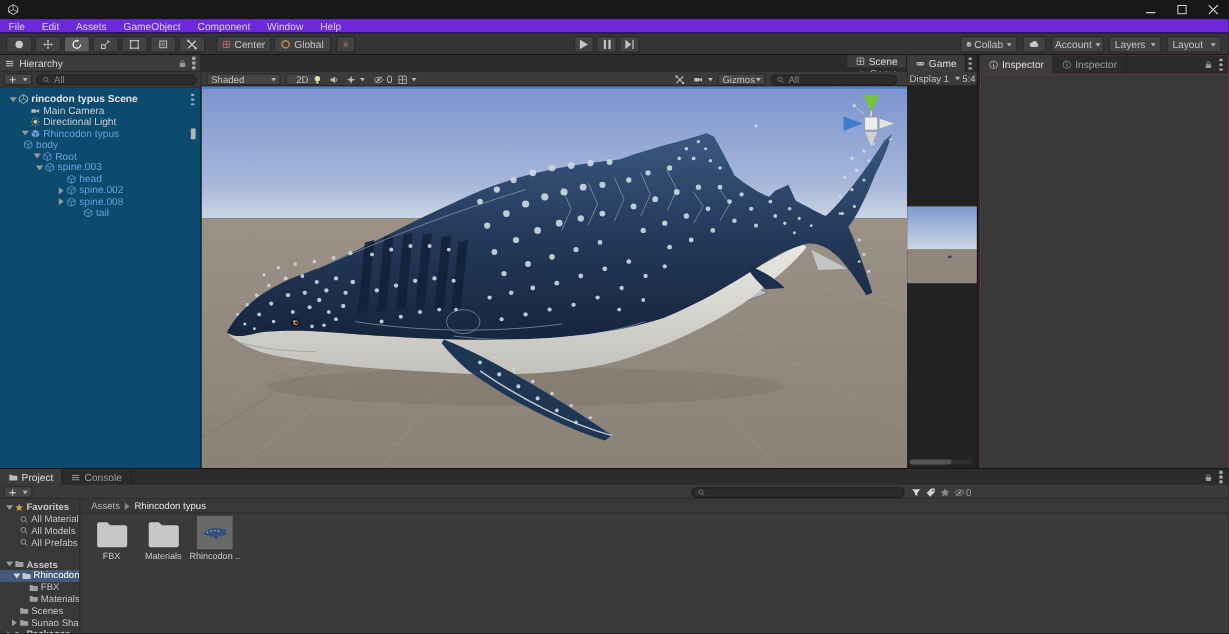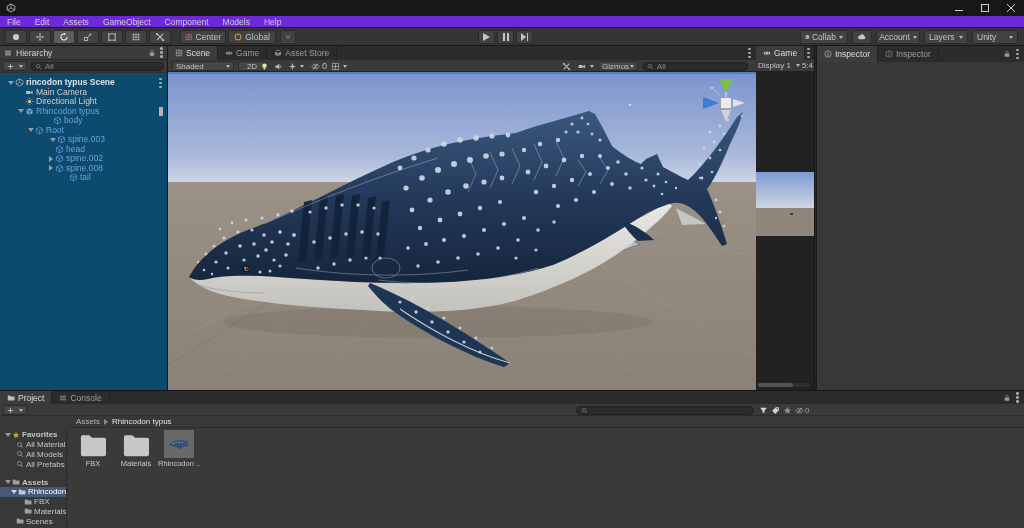--- a/index.html
+++ b/index.html
@@ -35,36 +35,36 @@
   #hierarchy .sub{height:13px;background:#383838;border-bottom:1px solid #303030;display:flex;align-items:center;padding:0 3px;gap:3px;}
   .hrow{height:9.5px;display:flex;align-items:center;font-size:8.5px;line-height:9.5px;white-space:nowrap;overflow:hidden;}
   .hrow .lbl{margin-left:2px;}
   .hrow.prefab{color:#6ca1dd;}
   .hrow.plain{color:#cfcfcf;}
   .ic8{width:8px;height:8px;flex:none;}
   .ic9{width:9px;height:9px;flex:none;}
   .arrbox{width:9px;display:flex;justify-content:center;flex:none;}
   
   #scenepanel{left:168px;top:46px;width:588px;height:344px;background:#383838;}
-  #scenepanel .tabbar{height:14px;}
+  #scenepanel .tabbar{height:14px;flex-direction:column;}
   #scnbar{height:12px;background:#3a3a3a;border-bottom:1px solid #222;position:relative;}
   .sbtn{position:absolute;top:1px;height:10px;background:#454545;border:1px solid #2b2b2b;border-radius:2px;display:flex;align-items:center;padding:0 3px;color:#c2c2c2;font-size:8px;}
   .sicon{position:absolute;top:1px;height:10px;display:flex;align-items:center;color:#bdbdbd;}
   
   #gamestrip{left:756px;top:46px;width:59px;height:344px;background:#222;border-right:1px solid #171717;}
   #gamestrip .head{height:14px;background:#2b2b2b;display:flex;align-items:center;}
   #gamestrip .sub{height:12px;background:#3a3a3a;border-bottom:1px solid #222;display:flex;align-items:center;padding:0 2px;color:#c2c2c2;font-size:8px;white-space:nowrap;overflow:hidden;gap:2px;}
   
   #inspector{left:816px;top:46px;width:208px;height:344px;background:#ec4899;border-left:1px solid #191919;}
   #inspector .tabbar{height:16px;}
   
   #project{left:0;top:390px;width:1024px;height:138px;background:#383838;border-top:1px solid #161616;}
   #project .tabs{height:13px;background:#2b2b2b;display:flex;align-items:stretch;}
   #projbar{height:12px;background:#3a3a3a;border-bottom:1px solid #2c2c2c;position:relative;}
-  #projtree{position:absolute;left:0;top:25px;width:67px;bottom:0;background:#383838;border-right:1px solid #2b2b2b;overflow:hidden;padding-top:2px;margin-top:12px;}
+  #projtree{position:absolute;left:0;top:25px;width:67px;bottom:0;background:#383838;border-right:1px solid #2b2b2b;overflow:hidden;padding-top:2px;}
   .prow{height:9.8px;display:flex;align-items:center;font-size:8px;color:#c6c6c6;white-space:nowrap;overflow:hidden;}
   .prow.selected{background:#44597c;color:#fff;}
   #projcontent{position:absolute;left:68px;top:25px;right:0;bottom:0;background:#3a3a3a;}
   #crumbbar{height:12px;background:#383838;border-bottom:1px solid #2d2d2d;display:flex;align-items:center;padding:0 8px;gap:4px;font-size:8px;}
   .tile{position:absolute;width:42px;text-align:center;}
   .tile .lab{font-size:7.5px;color:#cacaca;margin-top:1px;white-space:nowrap;overflow:hidden;}
   
   #symbols{position:absolute;width:0;height:0;overflow:hidden;}
 </style>
 </head>
@@ -223,21 +223,21 @@
         </div>
     </div>
   </div>
 
   <div id="menubar" class="abs">
     <span class="menu-item">File</span>
     <span class="menu-item">Edit</span>
     <span class="menu-item">Assets</span>
     <span class="menu-item">GameObject</span>
     <span class="menu-item">Component</span>
-    <span class="menu-item">Models</span>
+    <span class="menu-item">Window</span>
     <span class="menu-item">Help</span>
   </div>
 
   <div id="toolbar" class="abs">
     <div class="tbtn" style="left:5px;width:22px">
         <svg class="ic" width="10" height="10" style="color:#c8c8c8">
           <use href="#s-hand"></use>
         </svg>
       </div>
     <div class="tbtn" style="left:29px;width:22px">
@@ -321,21 +321,21 @@
       </div>
     <div class="tbtn" style="left:876px;width:44px">
         <span>Account</span>
         <span class="caret sm"></span>
       </div>
     <div class="tbtn" style="left:924px;width:44px">
         <span>Layers</span>
         <span class="caret sm" style="margin-left:auto"></span>
       </div>
     <div class="tbtn" style="left:972px;width:46px">
-        <span>Unity</span>
+        <span>Layout</span>
         <span class="caret sm" style="margin-left:auto"></span>
       </div>
   </div>
 
   <div id="hierarchy" class="abs">
     <div class="head">
       <svg class="ic8" style="color:#bdbdbd">
           <use href="#s-menu"></use>
         </svg>
       <span>Hierarchy</span>
@@ -394,37 +394,37 @@
       <div class="hrow prefab" style="padding-left:16px">
         <span class="arrbox">
             <span class="arr-d"></span>
           </span>
           <svg class="ic9" style="color:#6ca1dd">
             <use href="#s-cubefill"></use>
           </svg>
         <span class="lbl">Rhincodon typus</span>
         <span style="margin-left:auto;margin-right:4px;color:#b5b5b5"><span class="arr-r" style="border-left-color:#b5b5b5"></span></span>
       </div>
-      <div class="hrow prefab" style="padding-left:44px">
+      <div class="hrow prefab" style="padding-left:10px">
         <span class="arrbox"></span>
           <svg class="ic9" style="color:#6ca1dd">
             <use href="#s-cube"></use>
           </svg>
         <span class="lbl">body</span>
       </div>
       <div class="hrow prefab" style="padding-left:26px">
         <span class="arrbox">
             <span class="arr-d"></span>
           </span>
           <svg class="ic9" style="color:#6ca1dd">
             <use href="#s-cube"></use>
           </svg>
         <span class="lbl">Root</span>
       </div>
-      <div class="hrow prefab" style="padding-left:48px">
+      <div class="hrow prefab" style="padding-left:28px">
         <span class="arrbox">
             <span class="arr-d"></span>
           </span>
           <svg class="ic9" style="color:#6ca1dd">
             <use href="#s-cube"></use>
           </svg>
         <span class="lbl">spine.003</span>
       </div>
       <div class="hrow prefab" style="padding-left:46px">
         <span class="arrbox"></span>

